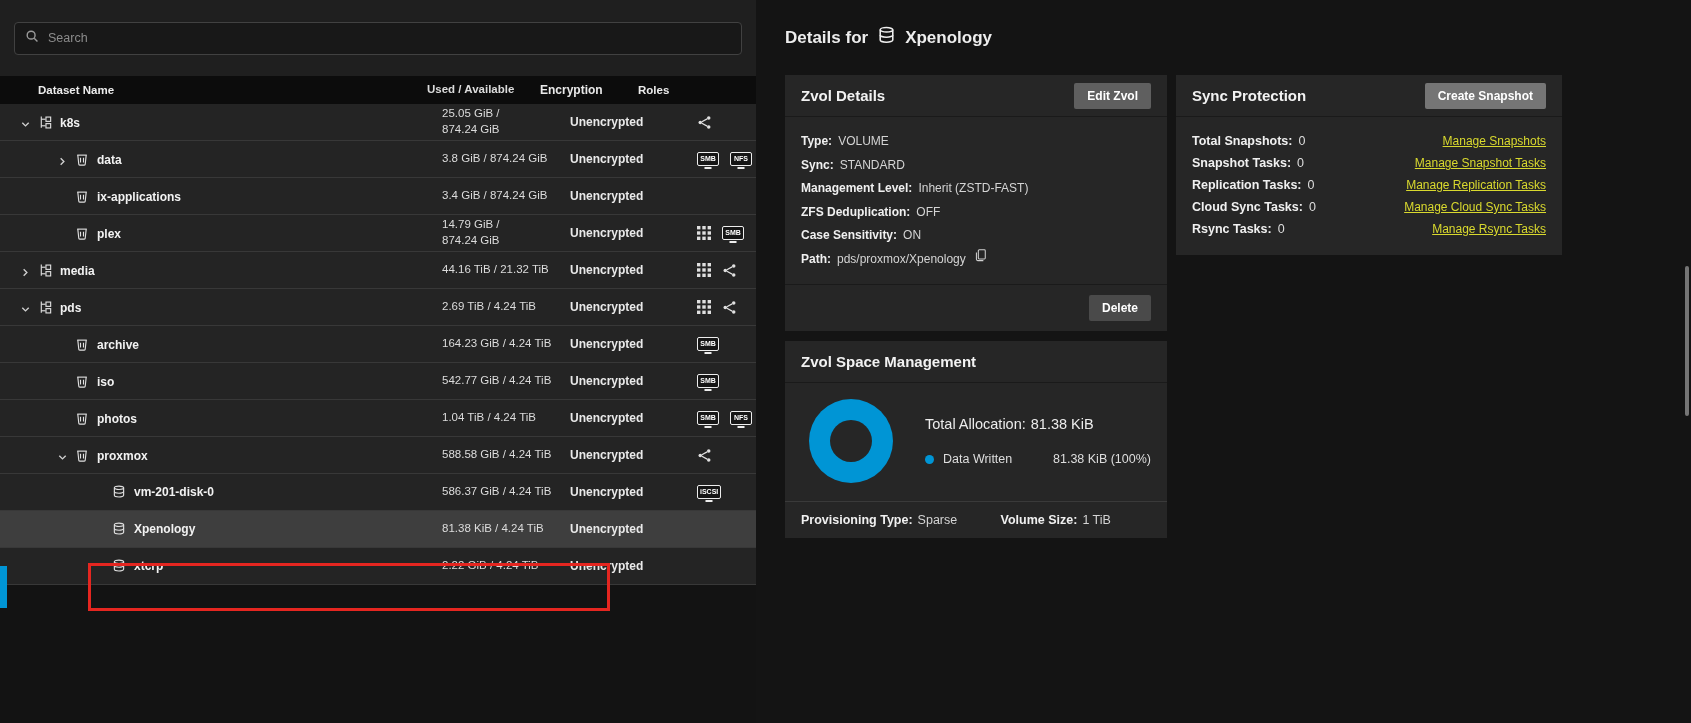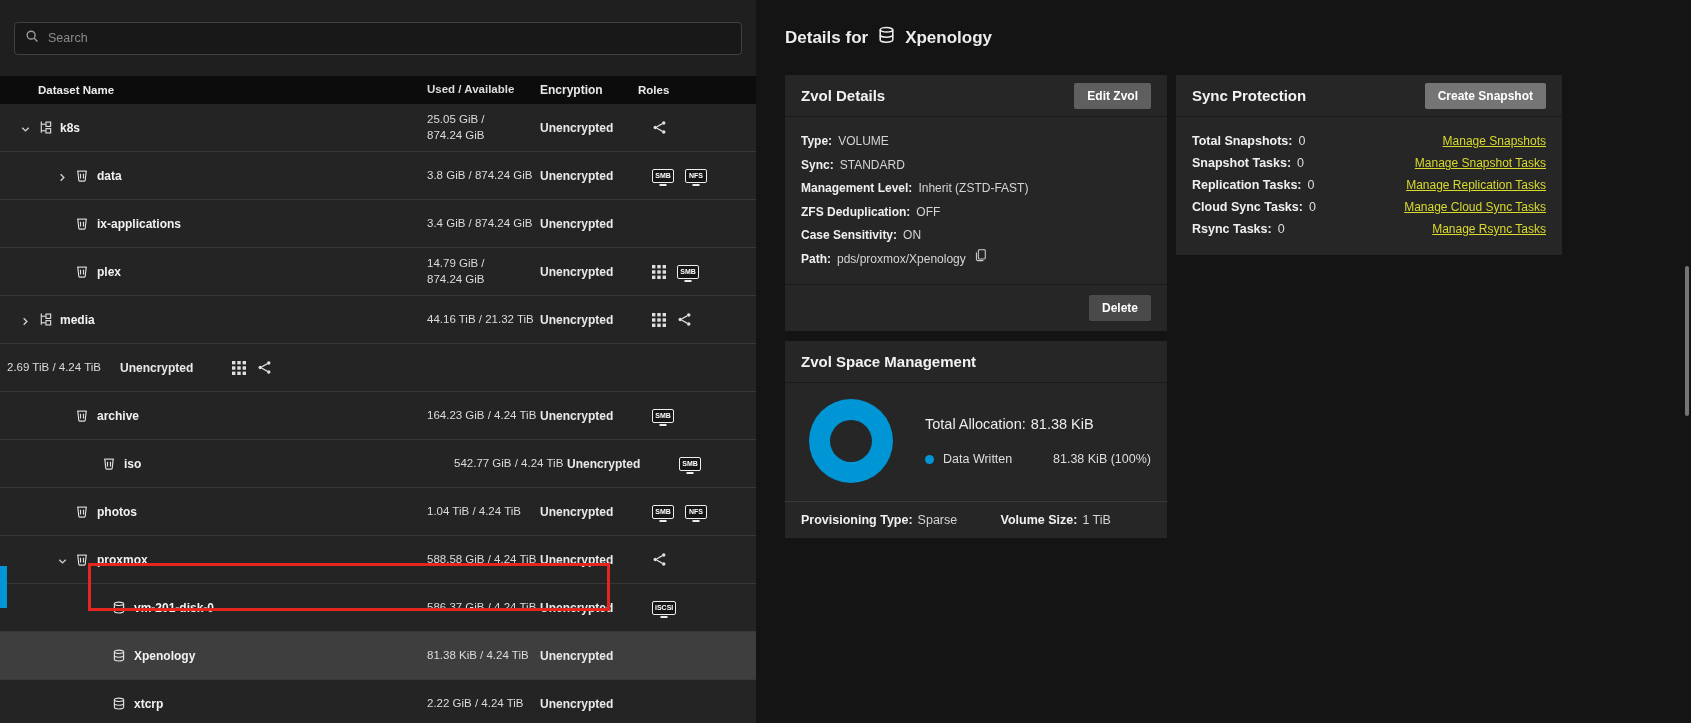--- a/index.html
+++ b/index.html
@@ -10,21 +10,21 @@
   
   .left-panel { position:absolute; left:0; top:0; width:756px; height:723px; background:#131313; }
   .panel-top { height:76px; background:#1f1f1f; display:flex; align-items:center; padding:0 14px; }
   .search-box { flex:1; height:33px; background:#181818; border:1px solid #414141; border-radius:4px; display:flex; align-items:center; padding:0 10px; gap:9px; }
   .search-box input { background:transparent; border:none; outline:none; color:#ddd; font-size:12.5px; width:100%; font-family:inherit; }
   .search-box input::placeholder { color:#8b8b8b; }
 
   .thead { height:28px; background:#0c0c0c; display:flex; align-items:center; font-size:11.5px; font-weight:bold; color:#ececec; }
   .thead .c-name { padding-left:38px; }
 
-  .trow { height:48px; background:#242424; border-bottom:1px solid #383838; display:flex; align-items:center; cursor:pointer; }
+  .trow { height:37px; background:#242424; border-bottom:1px solid #383838; display:flex; align-items:center; cursor:pointer;gap:15px; }
   .trow.selected { background:#3e3e3e; }
 
   .c-name { width:420px; display:flex; align-items:flex-end; overflow:hidden; }
   .c-used { width:120px; padding-left:7px; font-size:11.5px; color:#dcdcdc; white-space:pre; line-height:1.35; }
   .c-enc  { width:96px; font-size:12px; font-weight:600; color:#e9e9e9; }
   .c-roles{ flex:1; display:flex; align-items:center; gap:11px; padding-left:16px; }
   .thead .c-roles { padding-left:2px; }
 
   .expander { width:26px; display:inline-flex; align-items:center; justify-content:center; flex:none; }
   .ds-icon  { width:22px; display:inline-flex; align-items:center; flex:none; }
@@ -257,20 +257,37 @@
               <svg width="15" height="15" viewBox="0 0 16 16">
                 <circle cx="12.5" cy="3.2" r="1.9" fill="#e0e0e0"></circle>
                 <circle cx="3.5" cy="8" r="1.9" fill="#e0e0e0"></circle>
                 <circle cx="12.5" cy="12.8" r="1.9" fill="#e0e0e0"></circle>
                 <path d="M5.2 7.2l5.6-3.1M5.2 8.8l5.6 3.1" stroke="#e0e0e0" stroke-width="1.3" fill="none"></path>
               </svg>
             </span>
           </div>
         </div>
         <div class="trow">
+          <div class="c-name" style="padding-left: 12px;">
+            <span class="expander">
+              <svg width="11" height="11" viewBox="0 0 12 12" fill="none">
+                <path d="M2.5 4L6 7.5L9.5 4" stroke="#cfcfcf" stroke-width="1.5"></path>
+              </svg>
+            </span>
+            <span class="ds-icon">
+              <svg width="15" height="15" viewBox="0 0 16 16" fill="none" stroke="#e0e0e0" stroke-width="1.2">
+                <path d="M3.5 1.5v12"></path>
+                <path d="M3.5 4.5h4.5"></path>
+                <path d="M3.5 11.5h4.5"></path>
+                <rect x="8.5" y="2.2" width="5" height="4.6"></rect>
+                <rect x="8.5" y="9.2" width="5" height="4.6"></rect>
+              </svg>
+            </span>
+            <span class="ds-name">pds</span>
+          </div>
           <div class="c-used">2.69 TiB / 4.24 TiB</div>
           <div class="c-enc">Unencrypted</div>
           <div class="c-roles">
             <span class="role-icon">
               <svg width="14" height="14" viewBox="0 0 14 14" fill="#e0e0e0">
                 <rect x="0" y="0" width="3.4" height="3.4"></rect>
                 <rect x="5.3" y="0" width="3.4" height="3.4"></rect>
                 <rect x="10.6" y="0" width="3.4" height="3.4"></rect>
                 <rect x="0" y="5.3" width="3.4" height="3.4"></rect>
                 <rect x="5.3" y="5.3" width="3.4" height="3.4"></rect>
@@ -302,21 +319,21 @@
             </span>
             <span class="ds-name">archive</span>
           </div>
           <div class="c-used">164.23 GiB / 4.24 TiB</div>
           <div class="c-enc">Unencrypted</div>
           <div class="c-roles">
             <span class="role-badge">SMB</span>
           </div>
         </div>
         <div class="trow">
-          <div class="c-name" style="padding-left: 49px; margin-left: 27px;">
+          <div class="c-name" style="padding-left: 49px;">
             <span class="expander"></span>
             <span class="ds-icon">
               <svg width="14" height="15" viewBox="0 0 16 16" fill="none" stroke="#e0e0e0" stroke-width="1.3">
                 <path d="M2.5 3h11"></path>
                 <path d="M3.2 3l1.1 10.2c.1.7.7 1.3 1.5 1.3h4.4c.8 0 1.4-.6 1.5-1.3L12.8 3"></path>
                 <path d="M6.3 6v5.5M9.7 6v5.5"></path>
               </svg>
             </span>
             <span class="ds-name">iso</span>
           </div>

